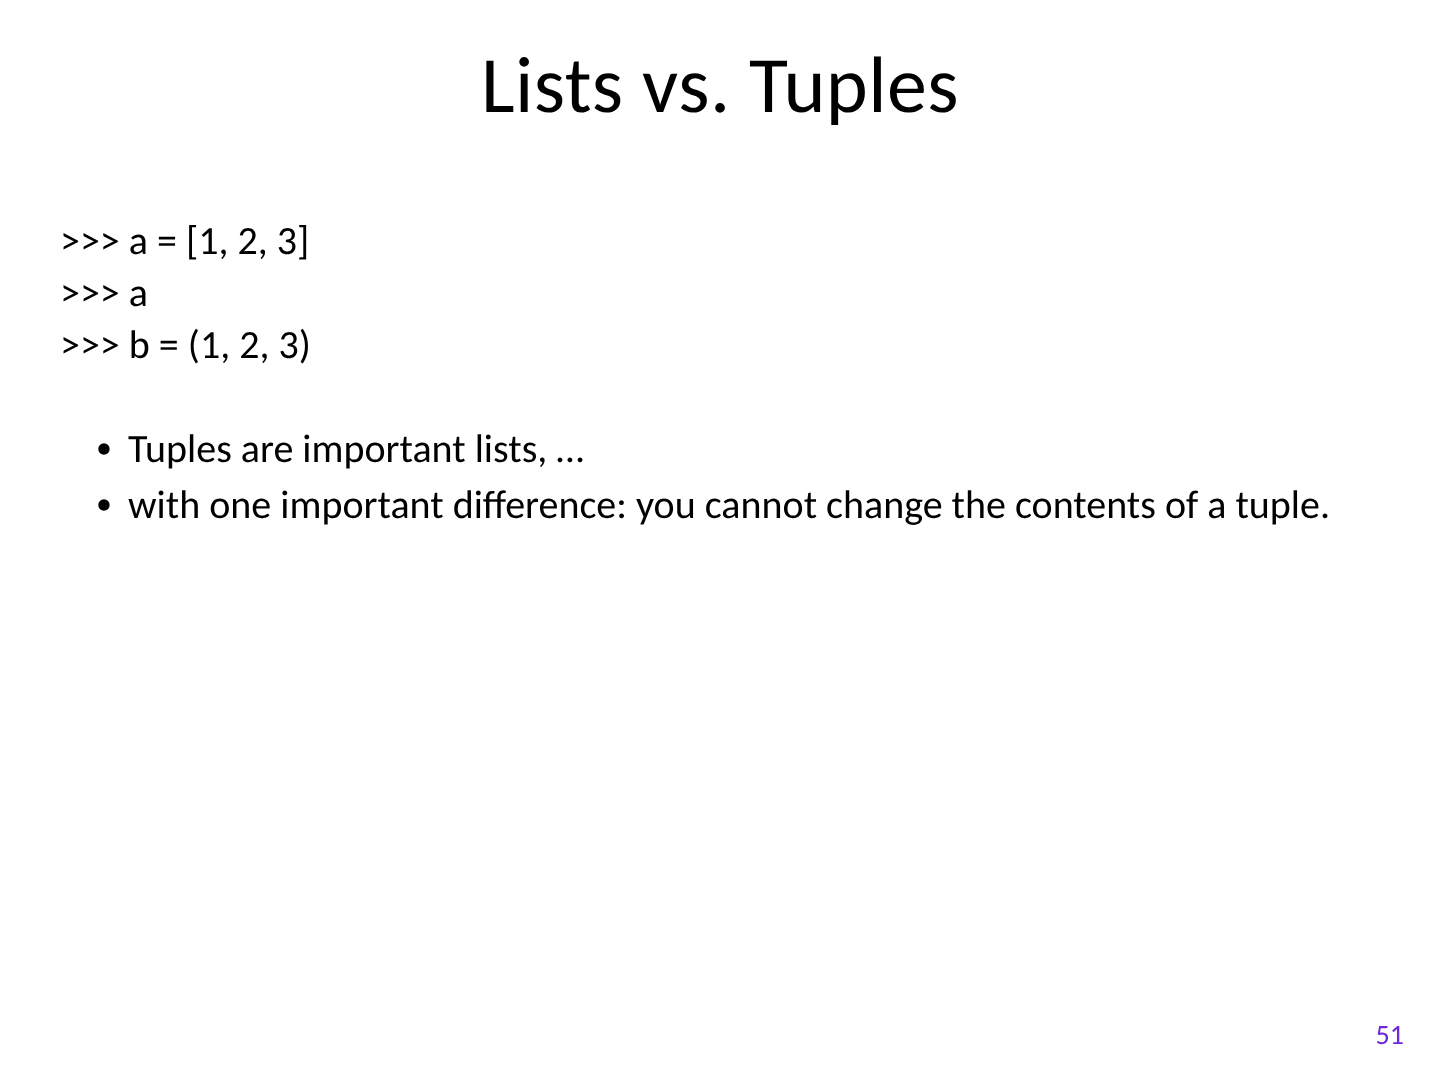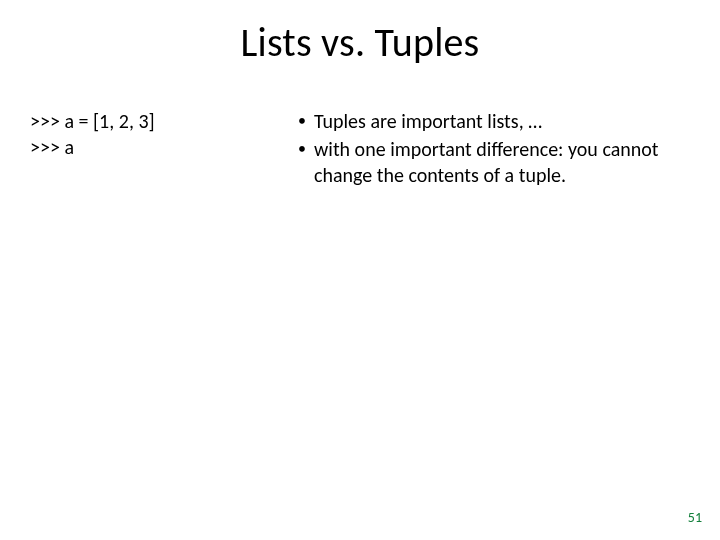--- a/index.html
+++ b/index.html
@@ -28,21 +28,21 @@
     font-size: 40px;
     font-weight: 400;
     letter-spacing: 0.2px;
   }
   .body {
     position: absolute;
     top: 108px;
     left: 30px;
     right: 30px;
     display: flex;
-    flex-direction: row;
+    flex-direction: column;
   }
   .left-col {
     width: 250px;
     font-size: 20px;
     line-height: 1.3;
   }
   .left-col .line { white-space: pre; }
   .left-col .gap { height: 26px; }
   .right-col {
     flex: 1;
@@ -64,35 +64,36 @@
     line-height: 26px;
   }
   .bullet-text {
     flex: 1;
   }
   .page-number {
     position: absolute;
     right: 18px;
     bottom: 14px;
     font-size: 14px;
-    color: #15803d;
+    color: #6d28d9;
   }
 </style>
 </head>
 <body>
 
 <div class="slide">
 
   <div class="title">Lists vs. Tuples</div>
 
   <div class="body">
 
     <div class="left-col">
       <div class="line">&gt;&gt;&gt; a = [1, 2, 3]</div>
       <div class="line">&gt;&gt;&gt; a</div>
+      <div class="line">&gt;&gt;&gt; b = (1, 2, 3)</div>
       <div class="gap"></div>
     </div>
 
     <div class="right-col">
       <div class="bullet-row">
         <div class="bullet-marker">•</div>
         <div class="bullet-text">Tuples are important lists, …</div>
       </div>
       <div class="bullet-row">
         <div class="bullet-marker">•</div>

